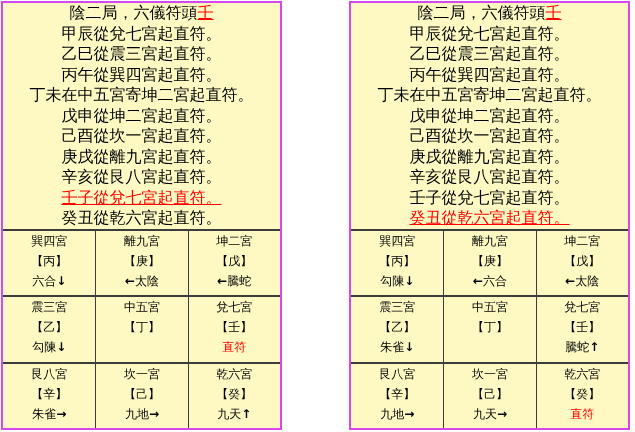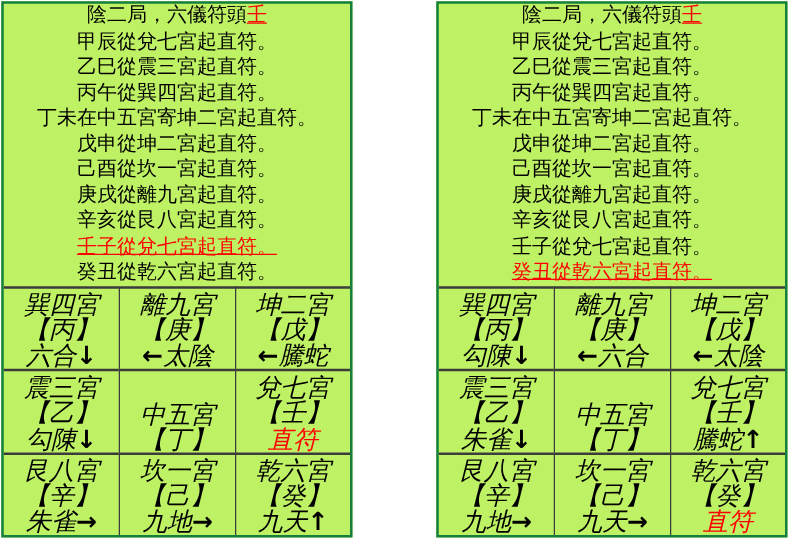--- a/index.html
+++ b/index.html
@@ -4,36 +4,36 @@
 <style>
   html,body{margin:0;padding:0;background:#ffffff;}
   body{
     width:635px;height:432px;overflow:hidden;
     font-family:"Liberation Serif","DejaVu Serif",serif;
     color:#000000;
   }
   .stage{display:flex;gap:67px;padding:1px 0 0 1px;}
   .panel{
     width:281px;height:429px;box-sizing:border-box;
-    border:2px solid #15803d;background:#bef264;
+    border:2px solid #d946ef;background:#fef9c3;
     display:flex;flex-direction:column;
   }
   .textblock{
     flex:0 0 226px;display:flex;flex-direction:column;justify-content:center;
     text-align:center;font-size:16px;line-height:20.5px;white-space:nowrap;
   }
   .grid{
     flex:1;display:grid;
     grid-template-columns:1fr 1fr 1fr;
     grid-template-rows:1fr 1fr 1fr;
   }
   .cell{
     border-top:2px solid #3c3c3c;
-    display:flex;flex-direction:column;justify-content:flex-end;align-items:center;
-    text-align:center;font-size:20px;line-height:20px;font-style:italic;
+    display:flex;flex-direction:column;justify-content:flex-start;align-items:center;
+    text-align:center;font-size:12px;line-height:20px;
   }
   .cell.c2,.cell.c3{border-left:1px solid #3c3c3c;}
   .red{color:#ff0000;}
   .ul{text-decoration:underline;}
   .arrow{font-family:"DejaVu Sans",sans-serif;font-weight:bold;}
 </style>
 </head>
 <body>
 
 <div class="stage">

